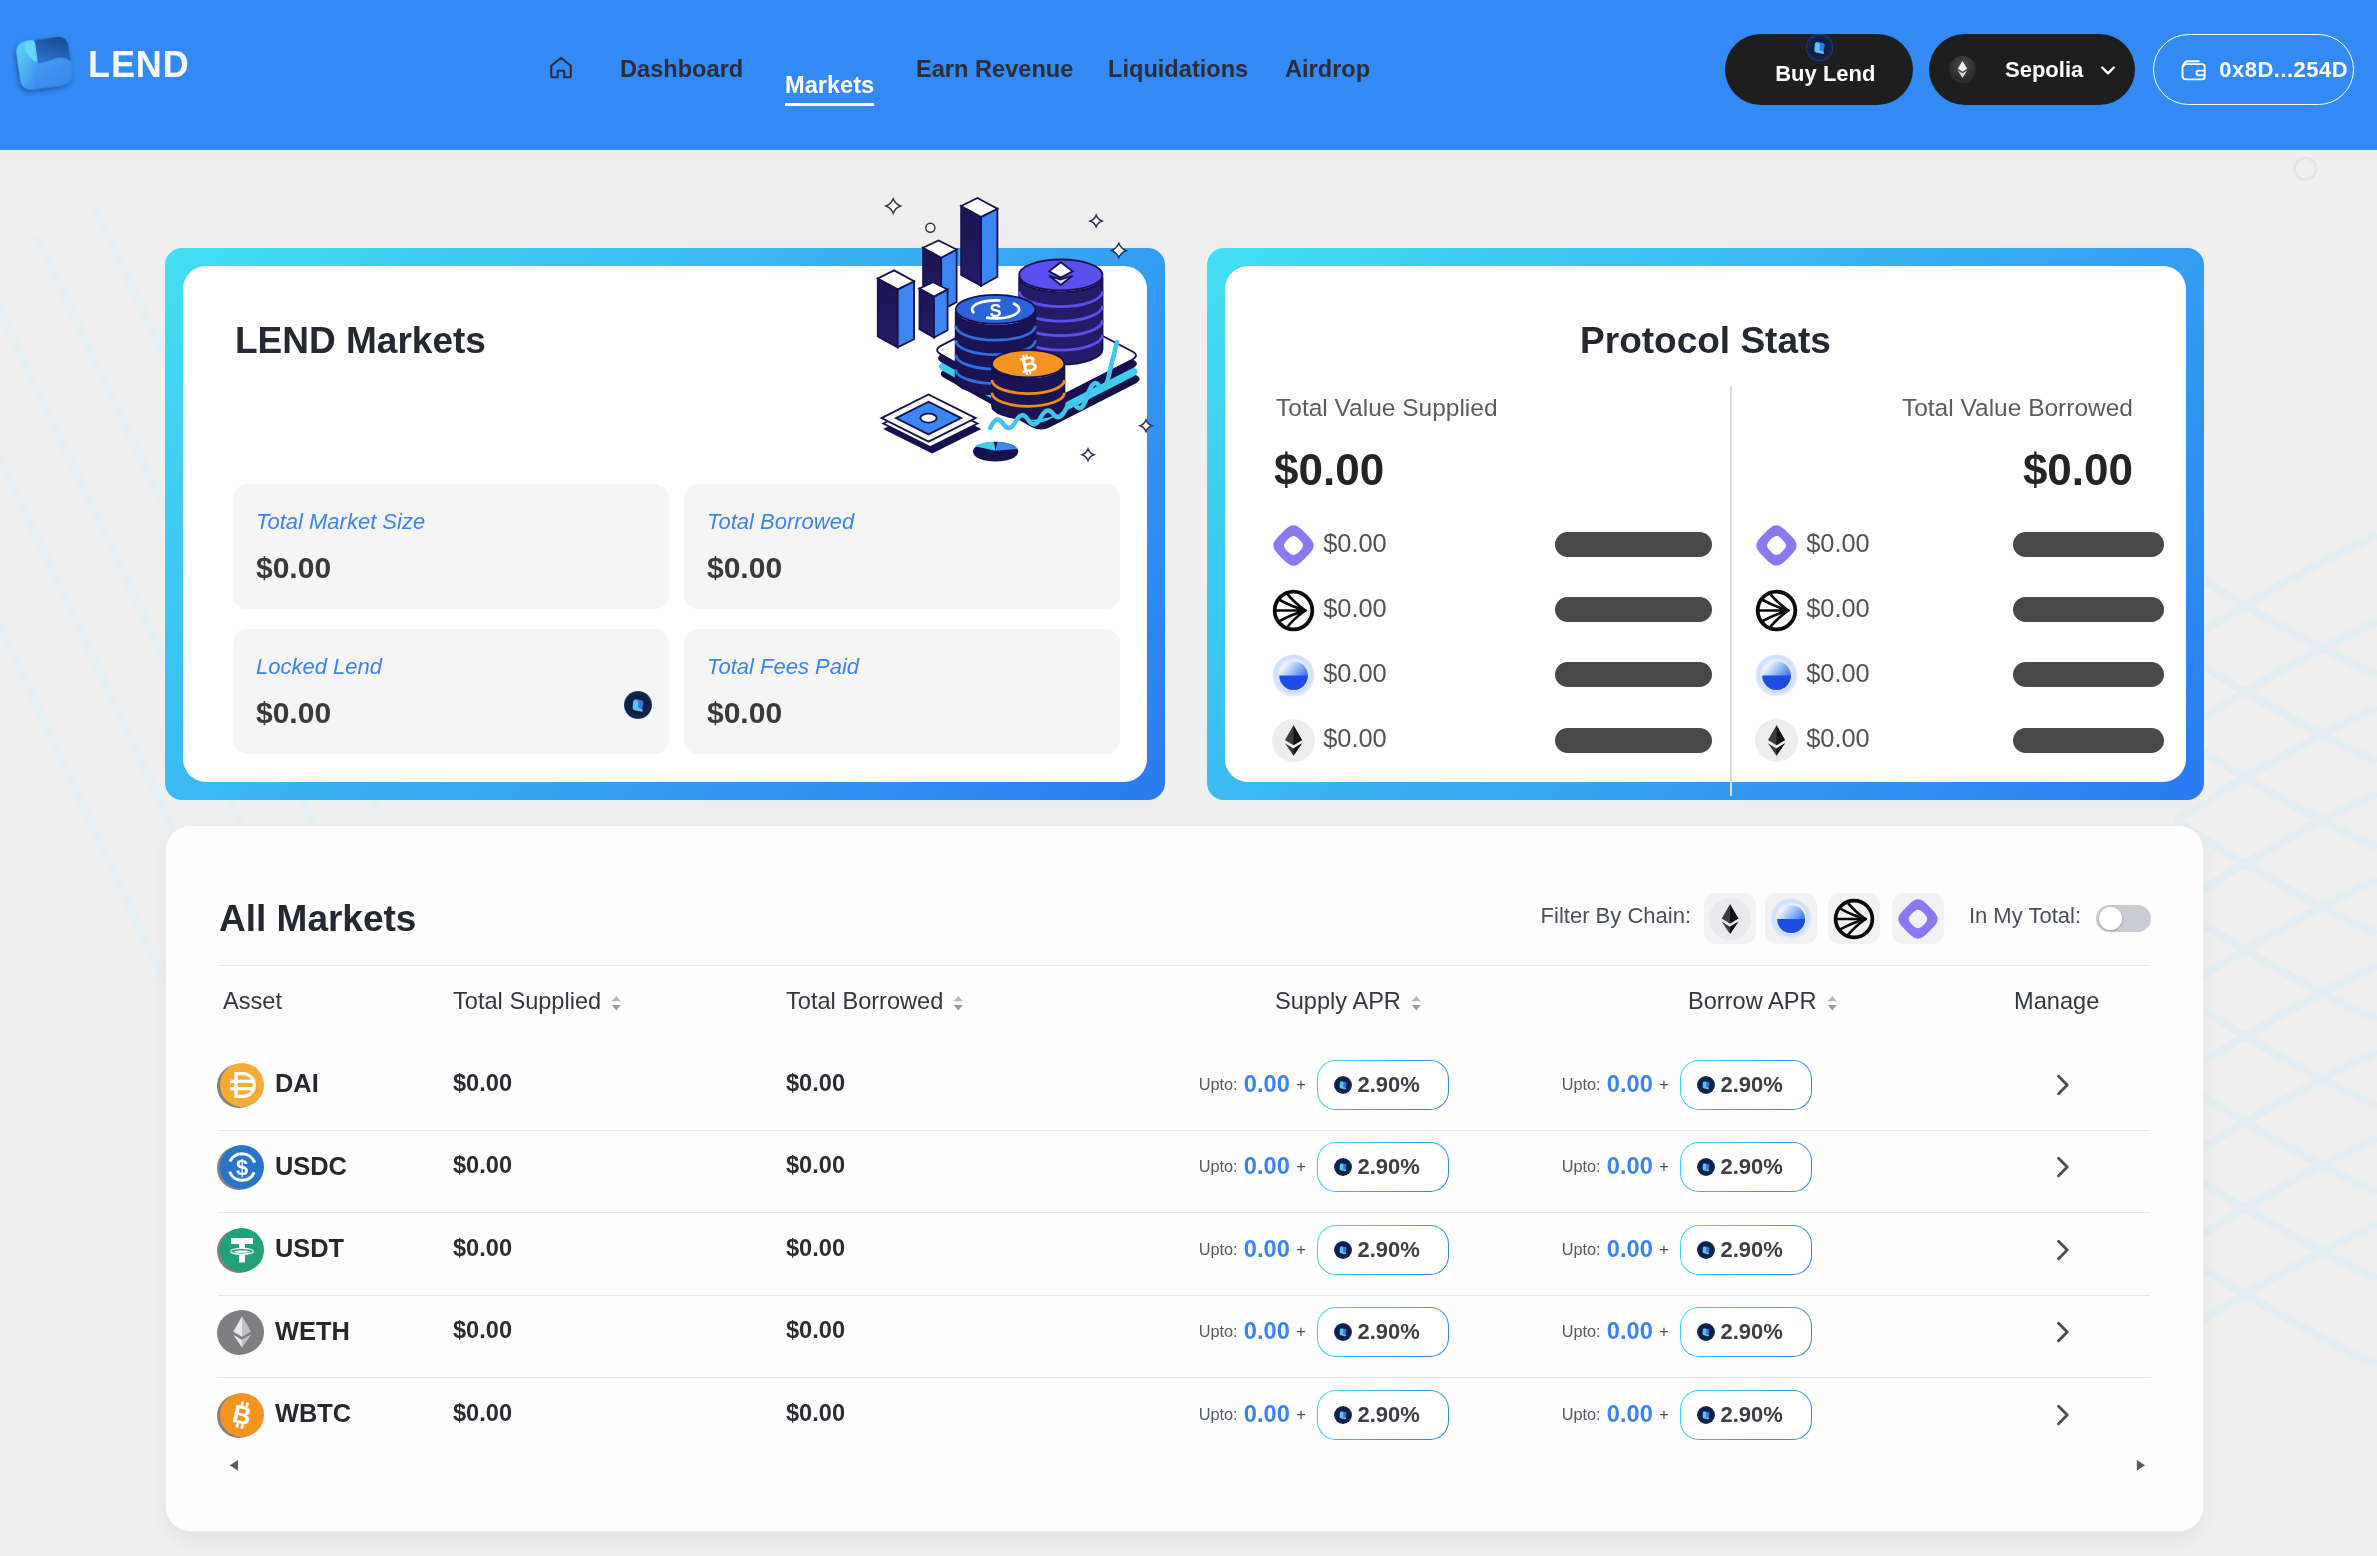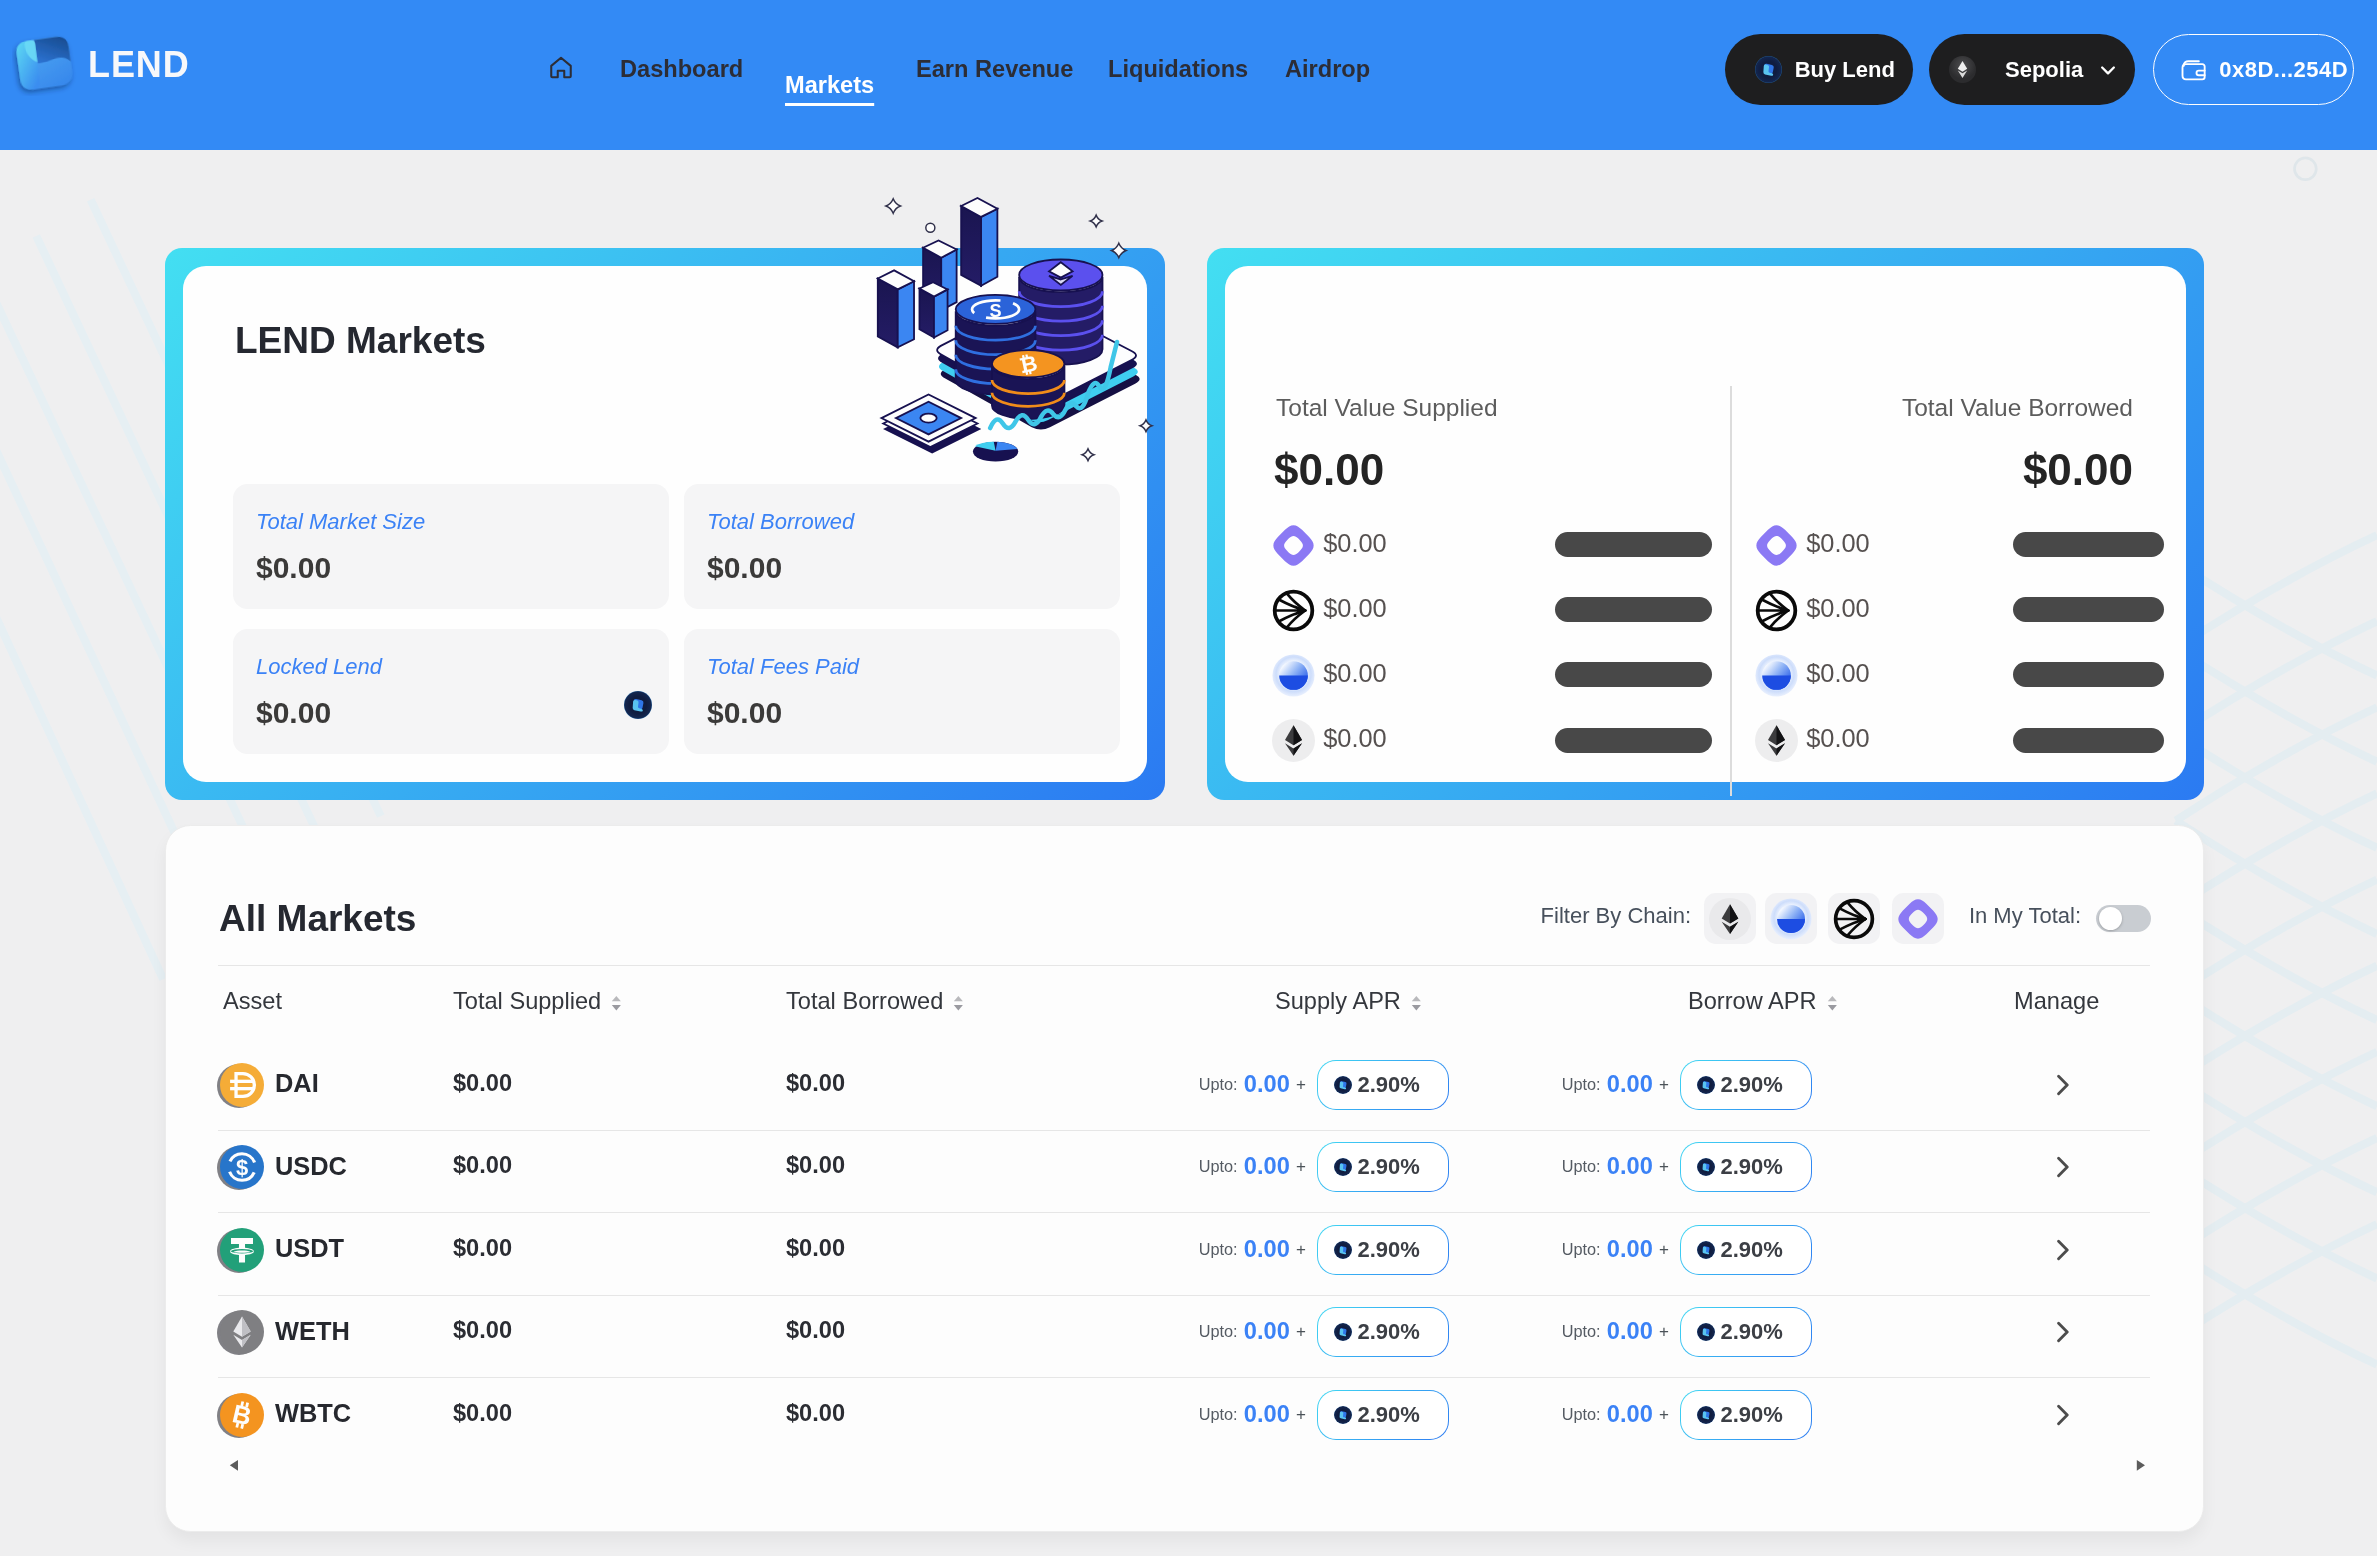--- a/index.html
+++ b/index.html
@@ -98,21 +98,21 @@
 
 <svg style="position:absolute;left:548px;top:54px" width="26" height="27" viewBox="0 0 24 24" fill="none" stroke="#2c2d36" stroke-width="1.9" stroke-linecap="round" stroke-linejoin="round">
   <path d="M3 10.5 L12 3 L21 10.5 V20 a1 1 0 0 1 -1 1 h-5 v-6 h-6 v6 H4 a1 1 0 0 1 -1 -1 Z"></path>
 </svg>
 <div class="navItem" style="left:620px">Dashboard</div>
 <div class="navItem navWhite" style="left:785px">Markets</div>
 <div class="navItem" style="left:916px">Earn Revenue</div>
 <div class="navItem" style="left:1108px">Liquidations</div>
 <div class="navItem" style="left:1285px">Airdrop</div>
 
-<div class="pill" style="left:1725px; width:188px;">
+<div class="pill" style="left:1725px; width:188px;flex-direction:column;">
   <span style="margin-left:30px"></span>
   <svg width="27" height="27" viewBox="0 0 31 31">
     <defs>
         <radialGradient id="blg" cx="0.5" cy="0.5" r="0.55">
           <stop offset="0.55" stop-color="#101d40"></stop>
           <stop offset="0.85" stop-color="#13264f"></stop>
           <stop offset="1" stop-color="#2f9df0"></stop>
         </radialGradient>
       </defs>
     <circle cx="15.5" cy="15.5" r="15.5" fill="url(#blg)"></circle>
@@ -263,20 +263,21 @@
   <path d="M150 287 q7 -16 14 -5 q7 11 14 -2 q7 -13 14 -2 q7 11 14 -3 q7 -13 14 -3 q7 8 13 -5 q6 -12 12 -4 q7 8 13 -14 q7 -19 13 -7 q6 9 12 -22 l7 -28" fill="none" stroke="#3fc6e8" stroke-width="5" stroke-linecap="round"></path>
   <g transform="translate(156,313)">
     <ellipse cx="0" cy="0" rx="25" ry="11" fill="#171150"></ellipse>
     <path d="M0 -1 L-23 -6 A25 11 0 0 1 -2 -11 Z" fill="#3fcef0"></path>
     <path d="M0 -1 L2 -11 A25 11 0 0 1 24 -3 Z" fill="#3b86f2"></path>
   </g>
 </svg>
 
 <div class="card" style="left:1207px; top:248px; width:997px; height:552px;">
  <div class="cardIn">
+  <div class="h1" style="position:absolute;left:0;top:54px;width:100%;text-align:center;">Protocol Stats</div>
   <div style="position:absolute;left:51px;top:128px;font-size:24.5px;color:#5c5c5c;">Total Value Supplied</div>
   <div style="position:absolute;left:49px;top:179px;font-size:44px;font-weight:700;color:#242424;">$0.00</div>
   <div style="position:absolute;right:53px;top:128px;font-size:24.5px;color:#5c5c5c;">Total Value Borrowed</div>
   <div style="position:absolute;right:53px;top:179px;font-size:44px;font-weight:700;color:#242424;">$0.00</div>
   <div style="position:absolute;left:505px;top:120px;width:1.8px;height:410px;background:#dcdcdc;"></div>
   <div id="pstats">
         <div class="pRow" style="left:47px;top:257px;height:44px;">
           <svg width="43" height="43" viewBox="0 0 48 48">
             <path fill-rule="evenodd" fill="#8b79f4" d="M24 1.5 C27.5 1.5 30 3.5 33.5 6.5 L41.5 14.5 C44.5 18 46.5 20.5 46.5 24 C46.5 27.5 44.5 30 41.5 33.5 L33.5 41.5 C30 44.5 27.5 46.5 24 46.5 C20.5 46.5 18 44.5 14.5 41.5 L6.5 33.5 C3.5 30 1.5 27.5 1.5 24 C1.5 20.5 3.5 18 6.5 14.5 L14.5 6.5 C18 3.5 20.5 1.5 24 1.5 Z M24 13.5 C22 13.5 20.6 14.6 18.6 16.3 L16.3 18.6 C14.6 20.6 13.5 22 13.5 24 C13.5 26 14.6 27.4 16.3 29.4 L18.6 31.7 C20.6 33.4 22 34.5 24 34.5 C26 34.5 27.4 33.4 29.4 31.7 L31.7 29.4 C33.4 27.4 34.5 26 34.5 24 C34.5 22 33.4 20.6 31.7 18.6 L29.4 16.3 C27.4 14.6 26 13.5 24 13.5 Z"></path>
           </svg>

